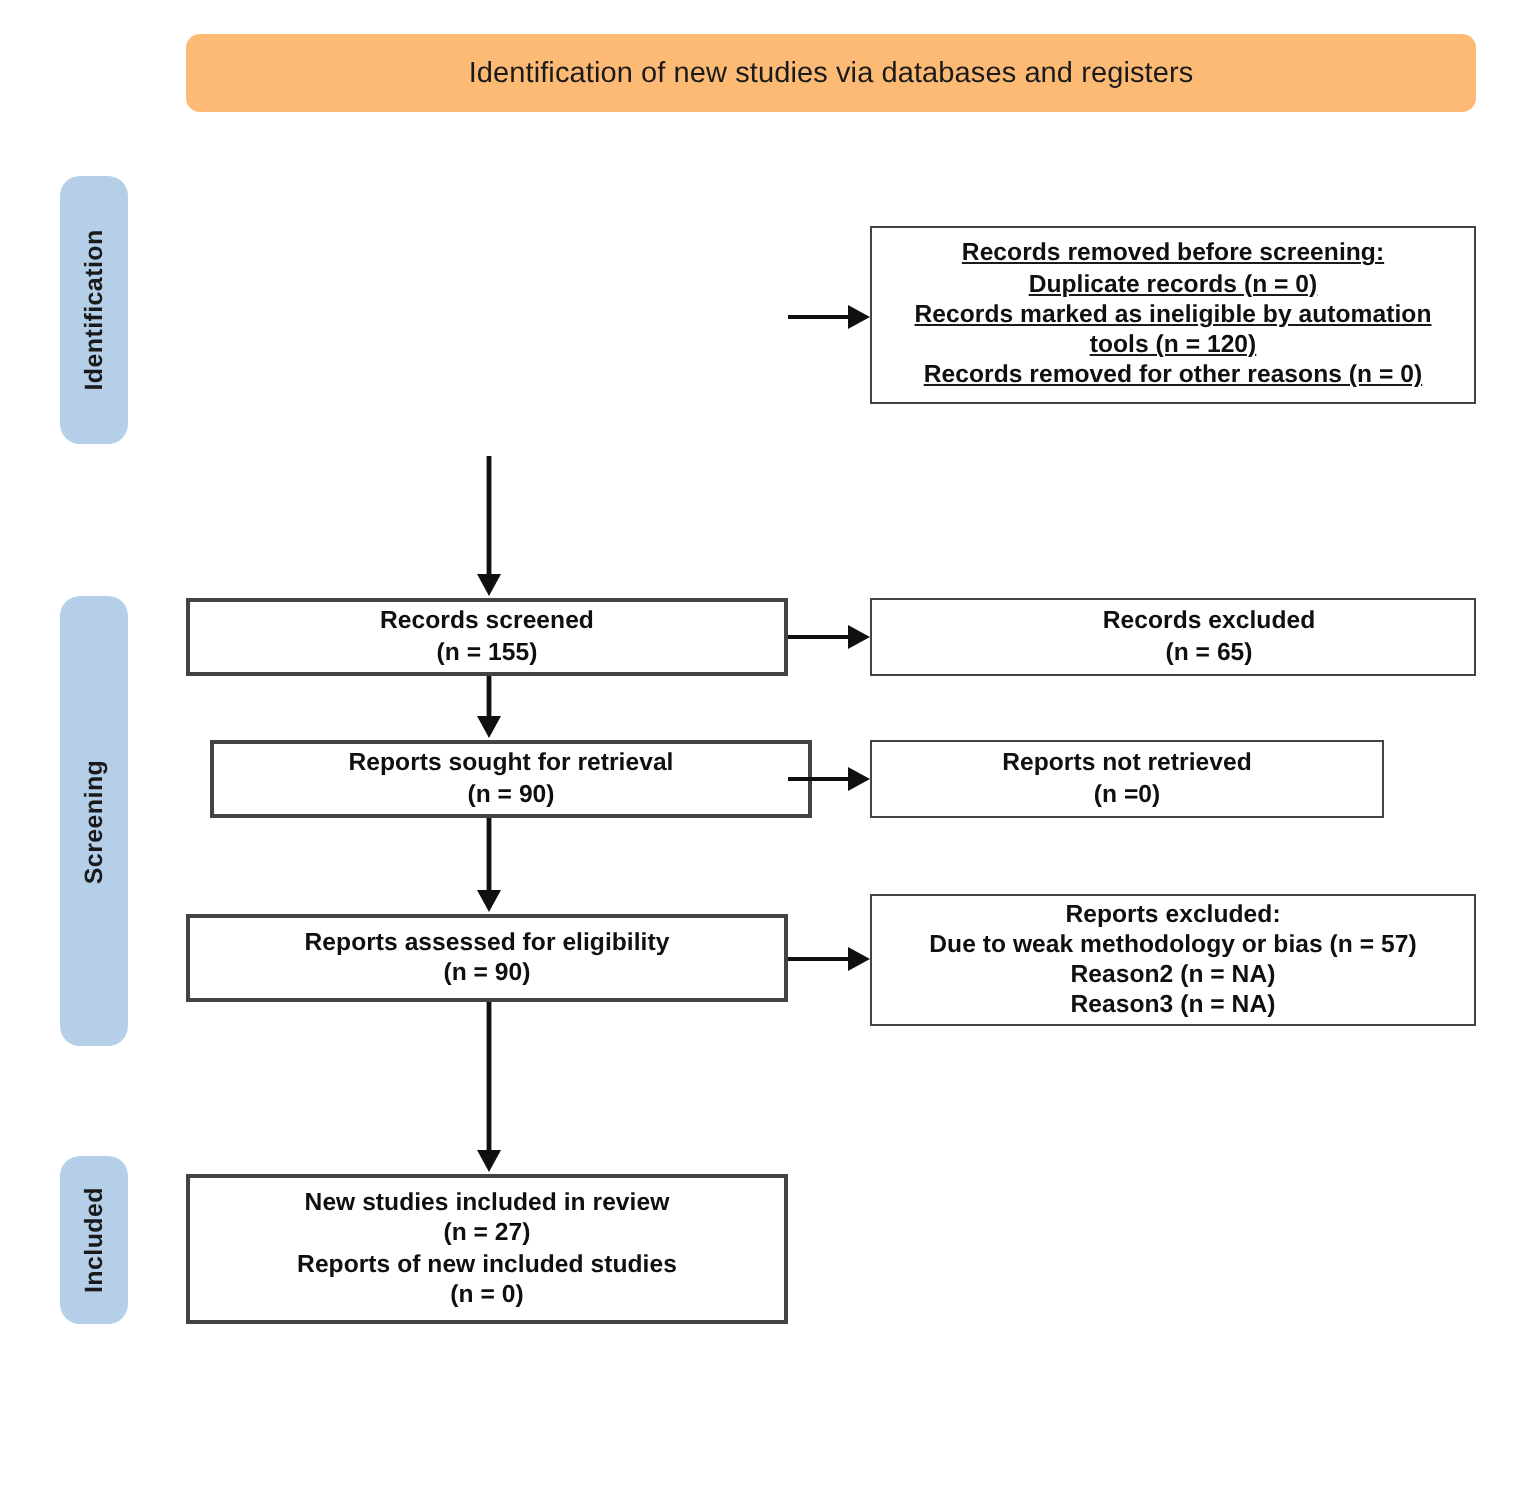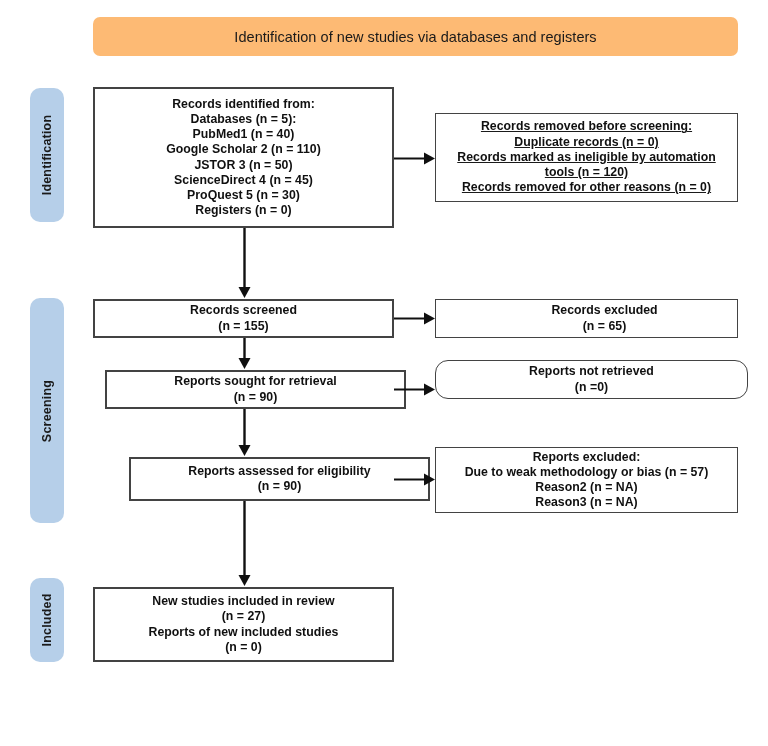--- a/index.html
+++ b/index.html
@@ -115,30 +115,20 @@
   </div>
 
   <div class="stage-tab" style="left:30px; top:298px; width:34px; height:225px;">
     <span class="stage-label">Screening</span>
   </div>
 
   <div class="stage-tab" style="left:30px; top:578px; width:34px; height:84px;">
     <span class="stage-label">Included</span>
   </div>
 
-  <div class="flow-box primary" style="left:93px; top:87px; width:301px; height:141px;">
-    <span class="box-text">Records identified from:
-Databases (n = 5):
-PubMed1 (n = 40)
-Google Scholar 2 (n = 110)
-JSTOR 3 (n = 50)
-ScienceDirect 4 (n = 45)
-ProQuest 5 (n = 30)
-Registers (n = 0)</span>
-  </div>
 
   <div class="flow-box secondary" style="left:435px; top:113px; width:303px; height:89px;text-decoration:underline;">
     <span class="box-text">Records removed before screening:
 Duplicate records (n = 0)
 Records marked as ineligible by automation
 tools (n = 120)
 Records removed for other reasons (n = 0)</span>
   </div>
 
   <div class="connector" style="left:394px; top:148px; width:42px; height:21px;">
@@ -177,40 +167,40 @@
       <line x1="10.5" y1="0" x2="10.5" y2="22" stroke="#101010" stroke-width="2.4"></line>
       <polygon points="4.5,20 16.5,20 10.5,31" fill="#101010"></polygon>
     </svg>
   </div>
 
   <div class="flow-box primary" style="left:93px; top:370px; width:301px; height:39px;margin-left:12px;">
     <span class="box-text">Reports sought for retrieval
 (n = 90)</span>
   </div>
 
-  <div class="flow-box secondary" style="left:435px; top:360px; width:313px; height:39px;border-radius:13px;">
+  <div class="flow-box secondary" style="left:435px; top:370px; width:257px; height:39px;">
     <span class="box-text">Reports not retrieved
 (n =0)</span>
   </div>
 
   <div class="connector" style="left:394px; top:379px; width:42px; height:21px;">
     <svg width="42" height="21" viewBox="0 0 42 21">
       <line x1="0" y1="10.5" x2="32" y2="10.5" stroke="#101010" stroke-width="2"></line>
       <polygon points="30,4.5 41,10.5 30,16.5" fill="#101010"></polygon>
     </svg>
   </div>
 
   <div class="connector" style="left:234px; top:409px; width:21px; height:48px;">
     <svg width="21" height="48" viewBox="0 0 21 48">
       <line x1="10.5" y1="0" x2="10.5" y2="38" stroke="#101010" stroke-width="2.4"></line>
       <polygon points="4.5,36 16.5,36 10.5,47" fill="#101010"></polygon>
     </svg>
   </div>
 
-  <div class="flow-box primary" style="left:93px; top:457px; width:301px; height:44px;margin-left:36px;">
+  <div class="flow-box primary" style="left:93px; top:457px; width:301px; height:44px;">
     <span class="box-text">Reports assessed for eligibility
 (n = 90)</span>
   </div>
 
   <div class="flow-box secondary" style="left:435px; top:447px; width:303px; height:66px;">
     <span class="box-text">Reports excluded:
 Due to weak methodology or bias (n = 57)
 Reason2 (n = NA)
 Reason3 (n = NA)</span>
   </div>

